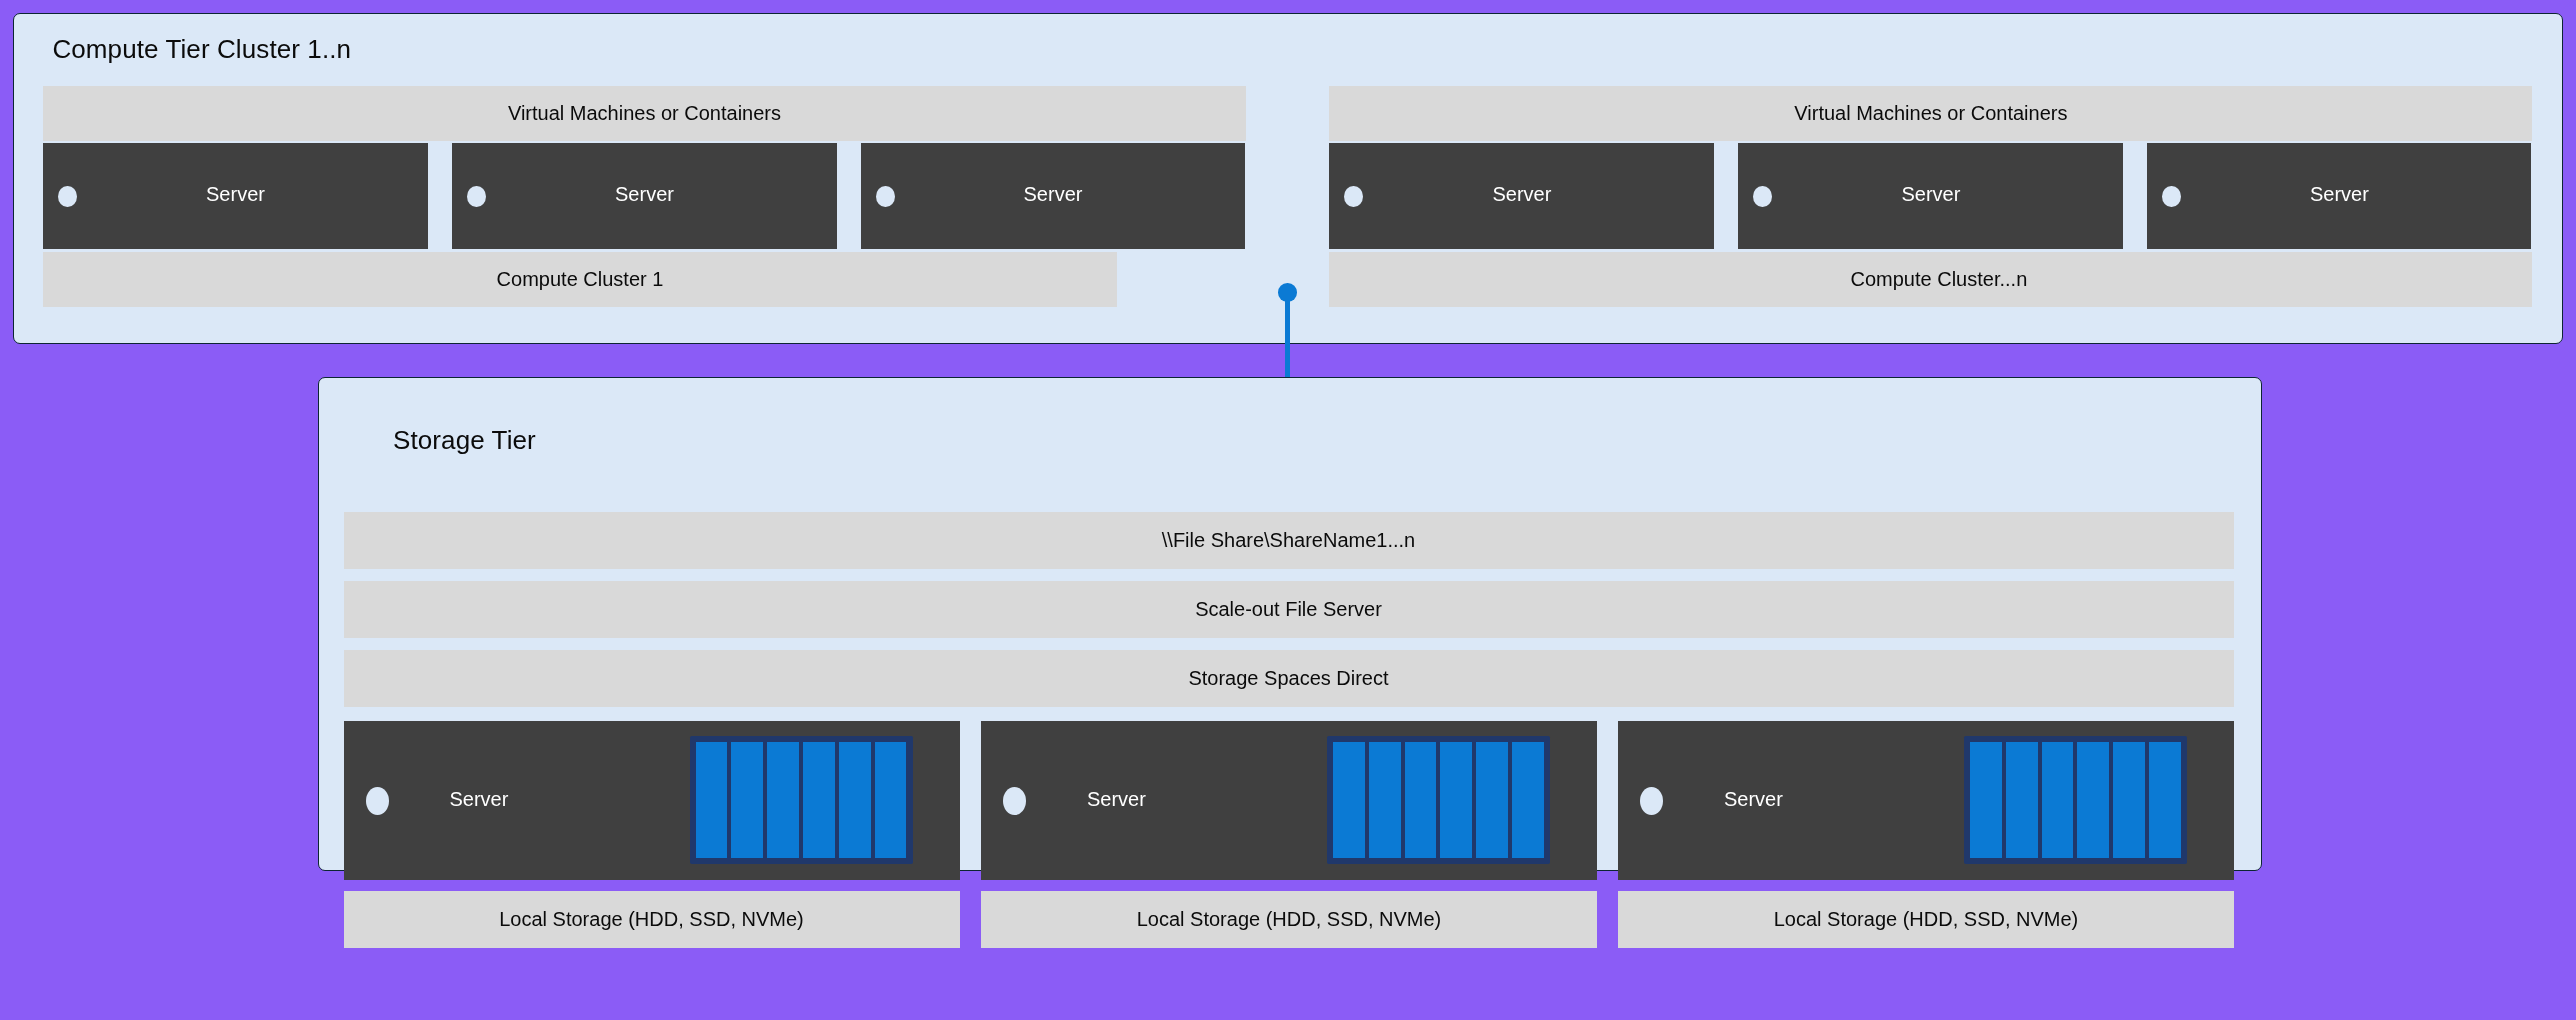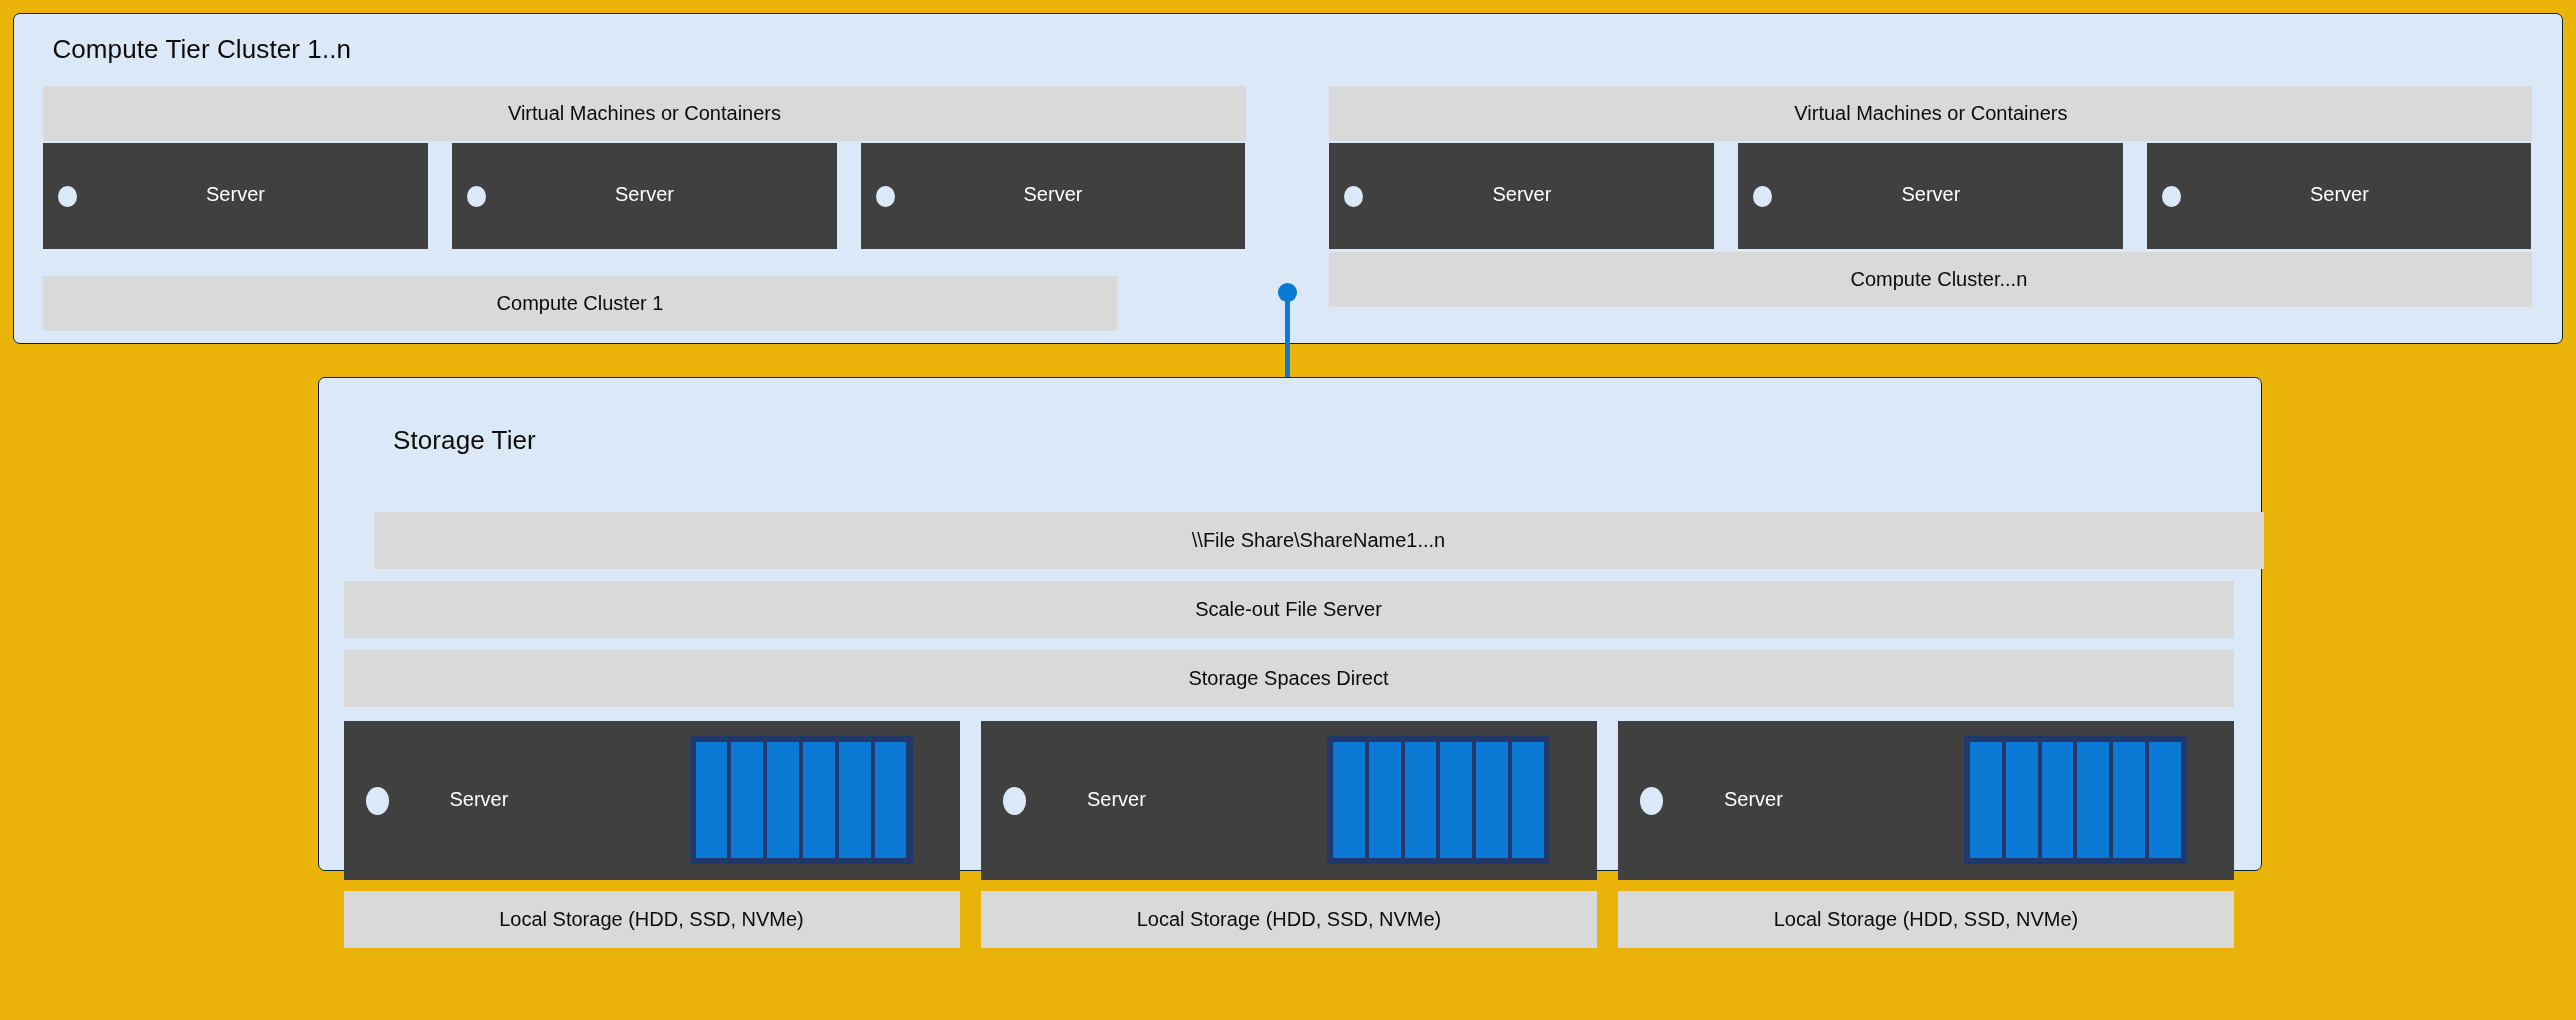--- a/index.html
+++ b/index.html
@@ -9,21 +9,21 @@
     background: #ffffff;
   }
   body {
     font-family: "Liberation Sans", sans-serif;
     -webkit-font-smoothing: antialiased;
   }
   #canvas {
     position: relative;
     width: 2576px;
     height: 1020px;
-    background: #eab308;
+    background: #8b5cf6;
     overflow: hidden;
     text-decoration: underline;
   }
 
   
   .tier {
     position: absolute;
     background: #dbe8f7;
     border: 1.7px solid #0d2533;
     border-radius: 7px;
@@ -154,21 +154,21 @@
       <div class="server" style="left:409px; top:129px; width:385px; height:106px;">
         <div class="server-led" style="left:15px; top:50%; margin-top:-10.5px; width:18.7px; height:21px;"></div>
         <div class="server-label" style="left:0; right:0; top:50%; margin-top:-13px; text-align:center;">Server</div>
       </div>
 
       <div class="server" style="left:818px; top:129px; width:384px; height:106px;">
         <div class="server-led" style="left:15px; top:50%; margin-top:-10.5px; width:18.7px; height:21px;"></div>
         <div class="server-label" style="left:0; right:0; top:50%; margin-top:-13px; text-align:center;">Server</div>
       </div>
 
-      <div class="band" style="left:0; top:238px; width:1074px; height:55px;margin-top:24px;">Compute Cluster 1</div>
+      <div class="band" style="left:0; top:238px; width:1074px; height:55px;">Compute Cluster 1</div>
     </div>
 
     <div class="cluster" style="left:1315px; width:1203px;">
 
       <div class="band" style="left:0; top:72px; width:1203px; height:55px;">Virtual Machines or Containers</div>
 
       <div class="server" style="left:0; top:129px; width:385px; height:106px;">
         <div class="server-led" style="left:15px; top:50%; margin-top:-10.5px; width:18.7px; height:21px;"></div>
         <div class="server-label" style="left:0; right:0; top:50%; margin-top:-13px; text-align:center;">Server</div>
       </div>
@@ -196,21 +196,21 @@
   <div id="folder-icon">
     <svg width="93" height="59" viewBox="0 0 160 102" xmlns="http://www.w3.org/2000/svg">
       <path d="M6 10 A6 6 0 0 1 12 4 L58 4 A6 6 0 0 1 62.5 6 L76 19 L148 19 A6 6 0 0 1 154 25 L154 92 A6 6 0 0 1 148 98 L12 98 A6 6 0 0 1 6 92 Z" fill="#0b7ad4"></path>
     </svg>
   </div>
 
   <div class="tier" id="storage-tier">
 
     <div class="tier-title" id="storage-title">Storage Tier</div>
 
-    <div class="band" style="left:24.5px; top:134px; width:1890px; height:57px;margin-left:30px;">\\File Share\ShareName1...n</div>
+    <div class="band" style="left:24.5px; top:134px; width:1890px; height:57px;">\\File Share\ShareName1...n</div>
 
     <div class="band" style="left:24.5px; top:203px; width:1890px; height:57px;">Scale-out File Server</div>
 
     <div class="band" style="left:24.5px; top:272px; width:1890px; height:57px;">Storage Spaces Direct</div>
 
     <div class="server" style="left:24.5px; top:343px; width:616px; height:159px;">
       <div class="server-led" style="left:22px; top:50%; margin-top:-14px; width:23px; height:28px;"></div>
       <div class="server-label" style="left:106px; top:50%; margin-top:-13px;">Server</div>
       <div class="disk-array" style="left:346px; top:15px; width:223px; height:128px;">
         <div class="disk"></div>

